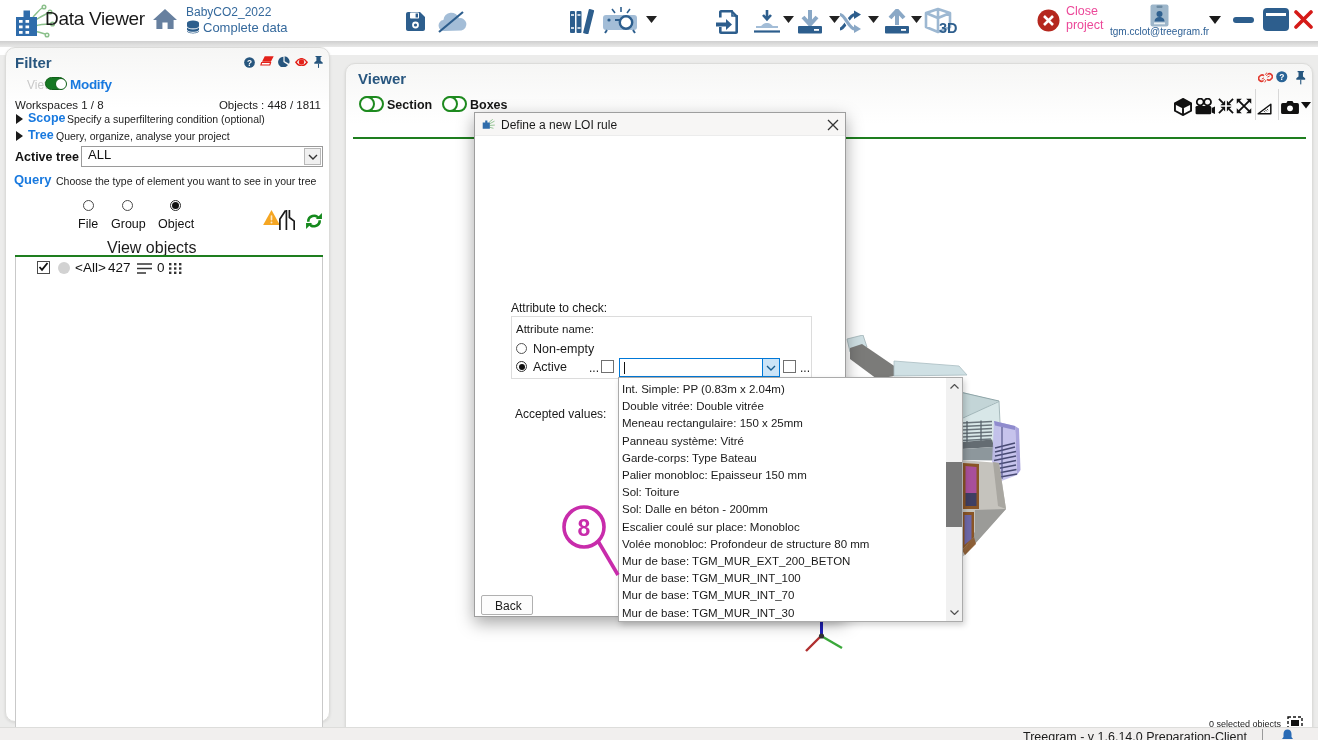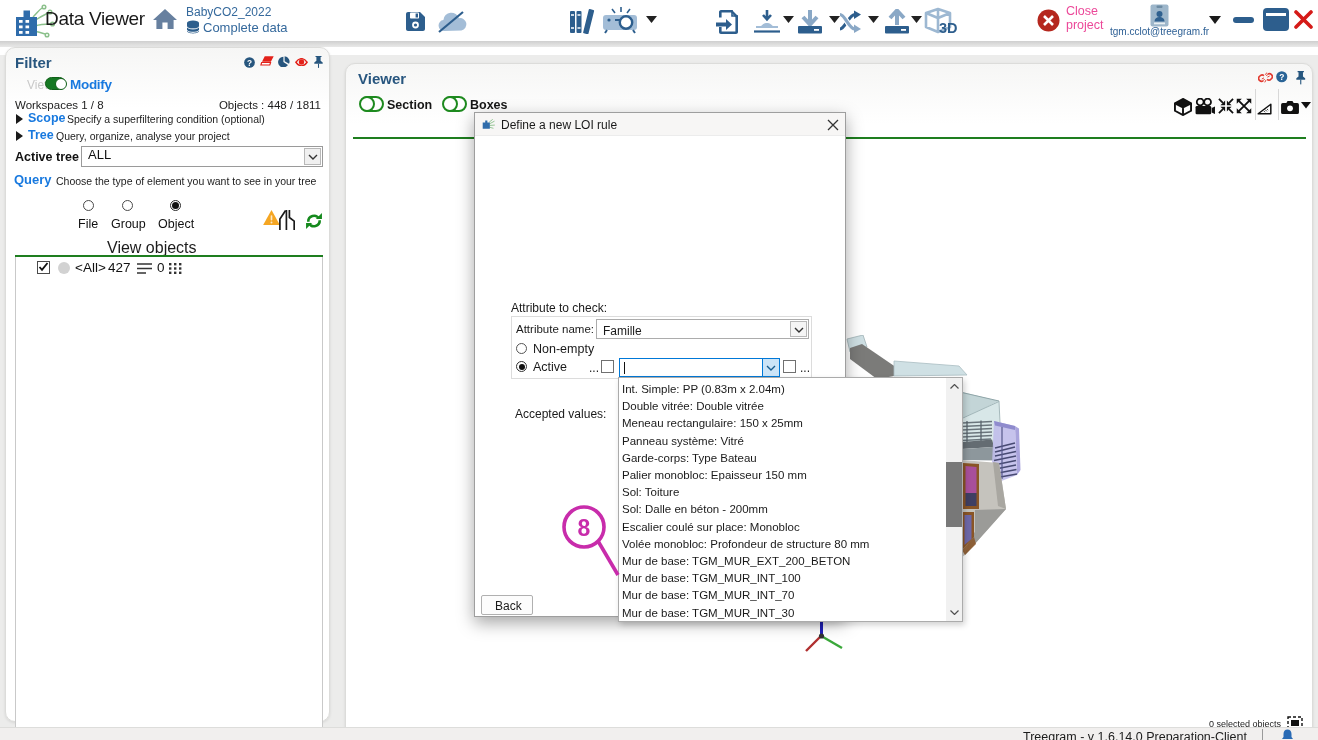--- a/index.html
+++ b/index.html
@@ -444,28 +444,20 @@
         <path d="M2 30 V13 h7 V7 h6 v6 h7 v17 z" fill="#2f6cab"></path>
       </svg>
       <div class="txt" style="left:26px;top:5px;font-size:12px;color:#1a1a1a;">Define a new LOI rule</div>
       <svg class="abs" style="left:352px;top:6px" width="12" height="12" viewBox="0 0 12 12">
         <path d="M1 1 L11 11 M11 1 L1 11" stroke="#333" stroke-width="1.3"></path>
       </svg>
     </div>
     <div class="txt" style="left:36px;top:188px;font-size:12px;color:#1a1a1a;">Attribute to check:</div>
     <div class="abs" style="left:36px;top:203px;width:301px;height:63px;border:1px solid #dcdcdc;"></div>
     <div class="txt" style="left:41px;top:210px;font-size:11.5px;color:#1a1a1a;">Attribute name:</div>
-    <div class="abs" style="left:121px;top:206px;width:213px;height:20px;background:#fff;border:1px solid #acacac;">
-      <div class="txt" style="left:6px;top:4px;font-size:12px;color:#1a1a1a;">Famille</div>
-      <div class="abs" style="right:1px;top:1px;width:17px;height:16px;background:#f5f5f5;border:1px solid #b8b8b8;">
-        <svg width="10" height="6" style="position:absolute;left:2.5px;top:5px" viewBox="0 0 10 6">
-            <path d="M1 1 L5 5 L9 1" stroke="#333" stroke-width="1.4" fill="none"></path>
-          </svg>
-      </div>
-    </div>
     <div class="abs" style="left:41px;top:230px;width:11px;height:11px;border-radius:50%;border:1px solid #555;background:#fff;"></div>
     <div class="txt" style="left:58px;top:229px;font-size:12.5px;color:#1a1a1a;">Non-empty</div>
     <div class="abs" style="left:41px;top:248px;width:11px;height:11px;border-radius:50%;border:1px solid #333;background:#fff;"></div>
     <div class="abs" style="left:43.5px;top:250.5px;width:6px;height:6px;border-radius:50%;background:#111;"></div>
     <div class="txt" style="left:58px;top:247px;font-size:12.5px;color:#1a1a1a;">Active</div>
     <div class="txt" style="left:114px;top:248px;font-size:12px;color:#1a1a1a;">...</div>
     <div class="abs" style="left:126px;top:247px;width:13px;height:13px;border:1px solid #707070;background:#fff;"></div>
     <div class="abs" style="left:144px;top:245px;width:161px;height:19px;background:#fff;border:1px solid #0078d7;">
       <div class="abs" style="left:4px;top:3px;width:1px;height:12px;background:#111;"></div>
       <div class="abs" style="right:0px;top:0px;width:17px;height:17px;background:#cce4f7;border-left:1px solid #0078d7;">

